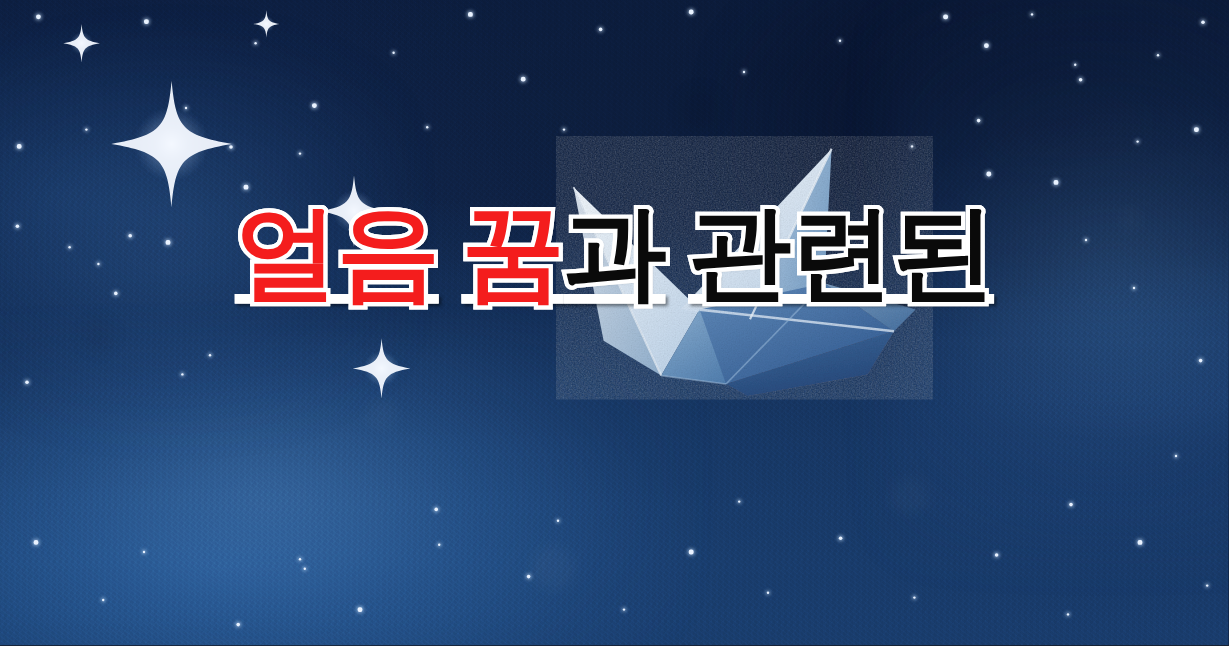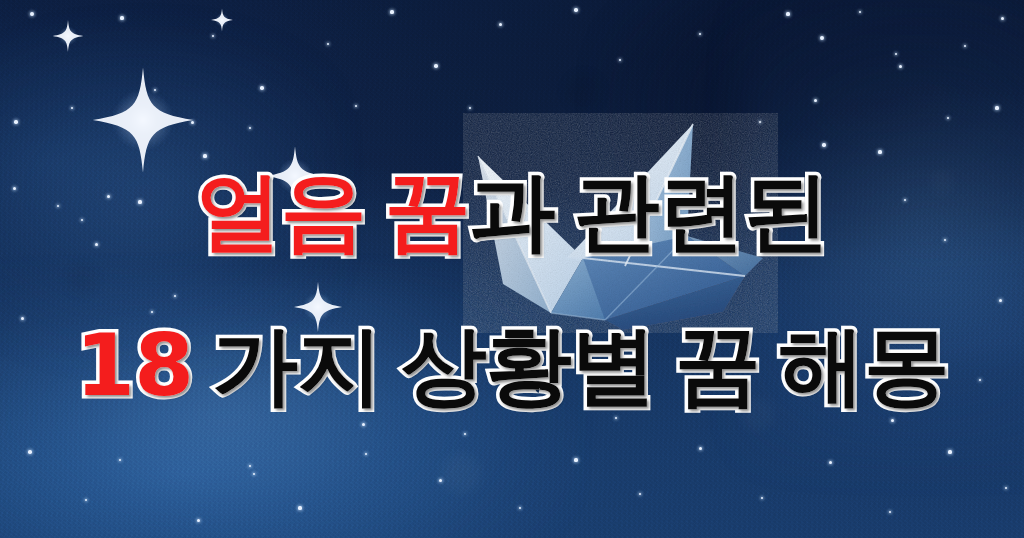--- a/index.html
+++ b/index.html
@@ -111,20 +111,21 @@
     text-align: center;
     white-space: nowrap;
     font-weight: 700;
     letter-spacing: -1px;
   }
   #line1 { top: 168px; font-size: 86px; line-height: 1.0; }
   #line2 { top: 322px; font-size: 86px; line-height: 1.0; }
 
   .tk {
     display: inline-block;
+    text-decoration: underline;
   }
   
   .red {
     color: #f41d1d;
     -webkit-text-stroke: 7px #ffffff;
     paint-order: stroke fill;
     text-shadow:
        0 0 0 #fff,
        2px 2px 3px rgba(0,0,0,0.45);
   }
@@ -335,17 +336,14 @@
       <path d="M150,212 L232,128" stroke="#9ec0e0" stroke-width="1.4" fill="none" opacity="0.55"></path>
       <path d="M112,150 L128,150" stroke="#cfe0f1" stroke-width="1.4" fill="none" opacity="0.6"></path>
       <path d="M96,205 L150,212" stroke="#a9c8e6" stroke-width="1.4" fill="none" opacity="0.5"></path>
     </g>
   </svg>
 
   <div class="headline" id="line1">
     <span class="tk red">얼음</span><span class="sp"></span><span class="tk red">꿈</span><span class="tk blk">과</span><span class="sp"></span><span class="tk blk">관련된</span>
   </div>
 
-  <div class="headline" id="line2">
-    <span class="tk red">18</span><span class="sp"></span><span class="tk blk">가지</span><span class="sp"></span><span class="tk blk">상황별</span><span class="sp"></span><span class="tk blk">꿈</span><span class="sp"></span><span class="tk blk">해몽</span>
-  </div>
 
 </div>
 
 </body></html>

